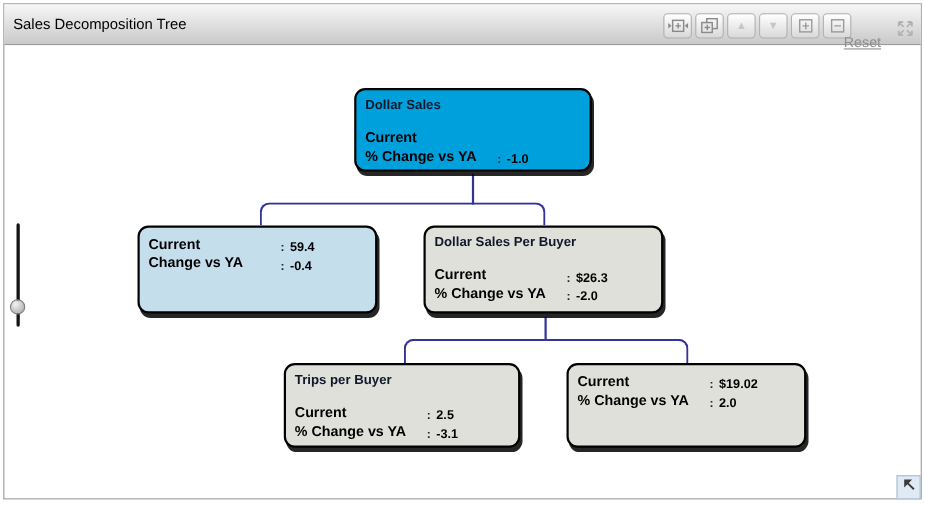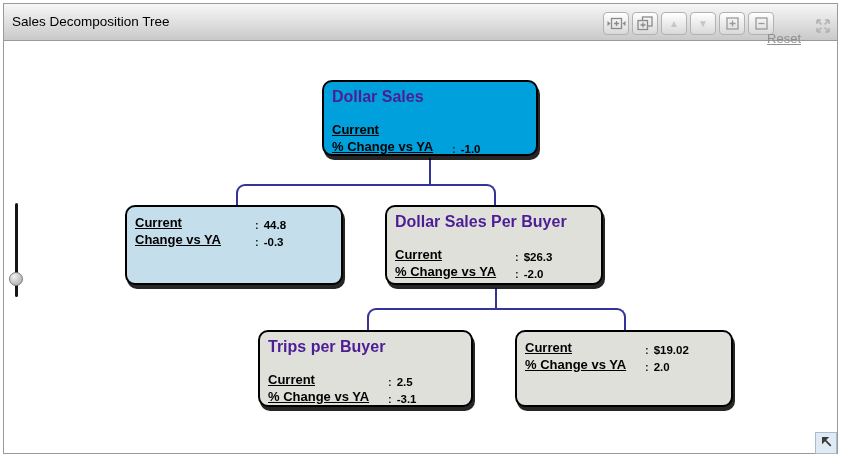--- a/index.html
+++ b/index.html
@@ -25,22 +25,22 @@
 
   
   .slider-track { position:absolute; left:15px; top:203px; width:3px; height:94px; background:#141414; border-radius:2px; }
   .slider-handle { position:absolute; left:9px; top:272px; width:14px; height:14px; border-radius:50%;
                    background:radial-gradient(circle at 35% 30%, #f2f2f2, #b9b9b9 70%, #9a9a9a);
                    border:1px solid #7d7d7d; cursor:grab; }
 
   
   .node { position:absolute; border:2px solid #000; border-radius:10px; padding:6px 8px;
           box-shadow:2px 4px 0 rgba(0,0,0,0.85); cursor:pointer; }
-  .node-title { font-size:16px; font-weight:bold; color:#4c1d95; margin-bottom:14px; white-space:nowrap; }
-  .row { position:relative; height:17px; white-space:nowrap;text-decoration:underline; }
+  .node-title { font-size:12px; font-weight:bold; color:#0f172a; margin-bottom:14px; white-space:nowrap; }
+  .row { position:relative; height:17px; white-space:nowrap; }
   .lbl { font-size:13px; font-weight:bold; color:#000; }
   .valwrap { position:absolute; left:120px; top:2px; font-weight:bold; white-space:nowrap; }
   .sep { font-size:11px; color:#222; margin-right:5px; }
   .val { font-size:11.5px; color:#000; }
 
   .node-root      { left:322px; top:80px;  width:216px; height:76px; background:#00A0DC; }
   .node-pen       { left:125px; top:205px; width:218px; height:80px; background:#C5DEEC; }
   .node-dspb      { left:385px; top:205px; width:218px; height:80px; background:#E0E0DB; }
   .node-trips     { left:258px; top:330px; width:215px; height:77px; background:#E0E0DB; }
   .node-purch     { left:515px; top:330px; width:218px; height:77px; background:#E0E0DB; }
@@ -140,25 +140,25 @@
     </div>
     <div class="row">
       <span class="lbl">% Change vs YA</span>
       <span class="valwrap"><span class="sep">:</span><span class="val">-1.0</span></span>
     </div>
   </div>
 
   <div class="node node-pen">
     <div class="row">
       <span class="lbl">Current</span>
-      <span class="valwrap"><span class="sep">:</span><span class="val">44.8</span></span>
+      <span class="valwrap"><span class="sep">:</span><span class="val">59.4</span></span>
     </div>
     <div class="row">
       <span class="lbl">Change vs YA</span>
-      <span class="valwrap"><span class="sep">:</span><span class="val">-0.3</span></span>
+      <span class="valwrap"><span class="sep">:</span><span class="val">-0.4</span></span>
     </div>
   </div>
 
   <div class="node node-dspb">
     <div class="node-title">Dollar Sales Per Buyer</div>
     <div class="row">
       <span class="lbl">Current</span>
       <span class="valwrap"><span class="sep">:</span><span class="val">$26.3</span></span>
     </div>
     <div class="row">

